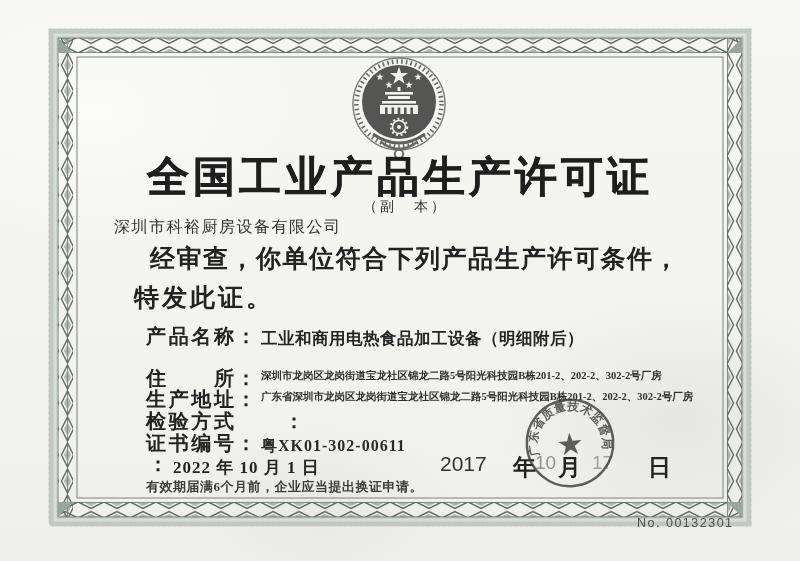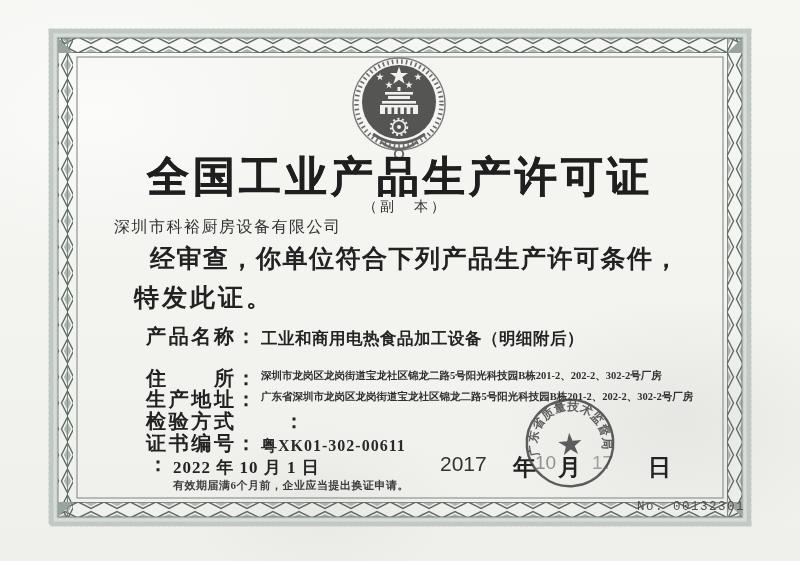--- a/index.html
+++ b/index.html
@@ -54,24 +54,24 @@
   .idate{left:0;top:452px;width:688px;height:30px;}
   .id-year{left:440px;font-family:"Liberation Sans","DejaVu Sans",sans-serif;font-size:21px;color:#333;}
   .id-yunit{left:513px;font-size:23px;font-weight:bold;color:#222;}
   .id-month{left:535px;font-family:"Liberation Sans","DejaVu Sans",sans-serif;font-size:19px;color:#444;opacity:.55;}
   .id-munit{left:558px;font-size:23px;font-weight:bold;color:#222;}
   .id-day{left:592px;font-family:"Liberation Sans","DejaVu Sans",sans-serif;font-size:19px;color:#444;opacity:.45;}
   .id-dunit{left:648px;font-size:23px;font-weight:bold;color:#222;}
 
   .seal{left:523px;top:396px;width:94px;height:94px;opacity:.82;transform:rotate(-5deg);}
 
-  .footnote{left:173px;top:478px;font-size:11px;font-weight:bold;letter-spacing:.5px;color:#3d3d3d;}
+  .footnote{left:146px;top:478px;font-size:13px;font-weight:bold;letter-spacing:.5px;color:#3d3d3d;}
   .serial{
-    left:637px;top:500px;font-size:12.5px;letter-spacing:1.5px;color:#4f4f4f;
-    font-family:Liberation Mono, monospace;
+    left:637px;top:516px;font-size:12.5px;letter-spacing:1.5px;color:#4f4f4f;
+    font-family:Liberation Sans, sans-serif;
   }
 </style>
 </head>
 <body>
 
 <div class="page">
 
   <svg class="frame" width="800" height="561" viewBox="0 0 800 561">
     <defs>
       <pattern id="chainH" width="26" height="15" patternUnits="userSpaceOnUse">

